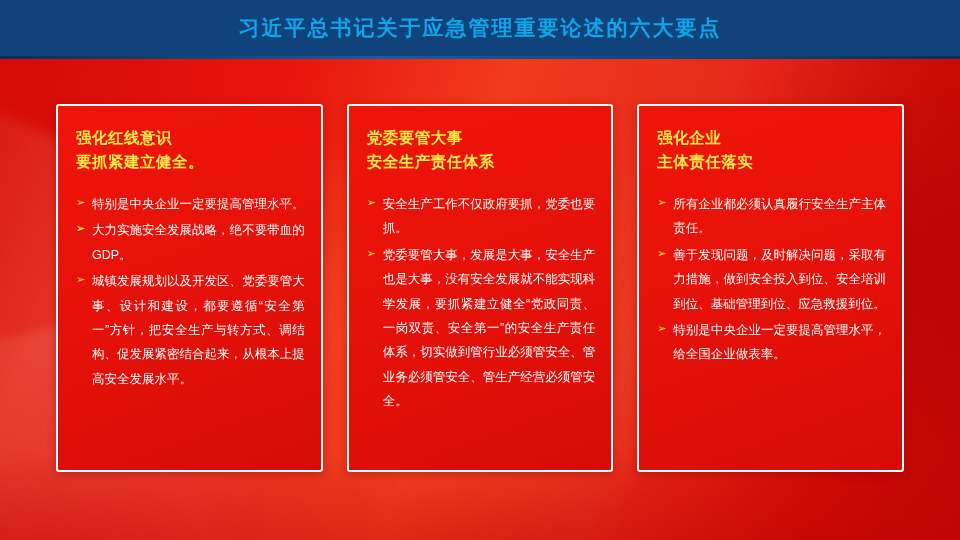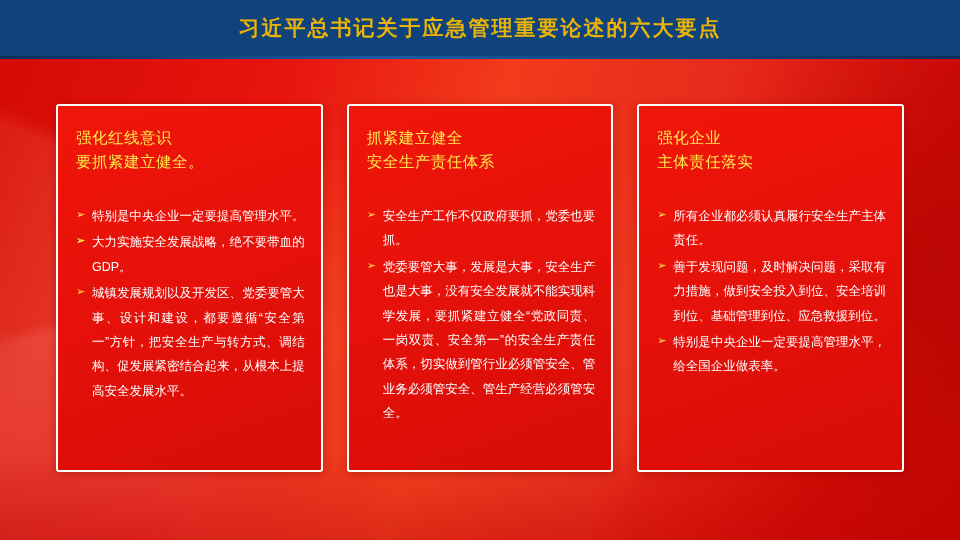--- a/index.html
+++ b/index.html
@@ -90,21 +90,21 @@
     top: 0;
     width: 960px;
     height: 56px;
     background: #10427c;
     display: flex;
     align-items: center;
     justify-content: center;
     z-index: 5;
   }
   .title-bar .title-text {
-    color: #eab308;
+    color: #0ea5e9;
     font-size: 21px;
     font-weight: bold;
     letter-spacing: 2px;
     white-space: nowrap;
   }
   .title-accent {
     position: absolute;
     left: 0;
     top: 56px;
     width: 960px;
@@ -131,24 +131,24 @@
     border: 2px solid #ffffff;
     border-radius: 3px;
     box-sizing: border-box;
     padding: 20px 16px 18px 18px;
     min-height: 368px;
     box-shadow: 0 2px 10px rgba(120,0,0,0.35);
   }
   .card-heading {
     color: #ffe94a;
     font-size: 15.5px;
-    font-weight: normal;
+    font-weight: bold;
     line-height: 1.55;
     letter-spacing: 0.5px;
-    margin-bottom: 30px;
+    margin-bottom: 18px;
   }
   .card-heading .line {
     display: block;
     white-space: nowrap;
   }
   .bullet-list {
     list-style: none;
     margin: 0;
     padding: 0;
   }
@@ -208,21 +208,21 @@
         </li>
         <li class="bullet-item">
           <span class="marker">➢</span>
           <span>城镇发展规划以及开发区、党委要管大事、设计和建设，都要遵循“安全第一”方针，把安全生产与转方式、调结构、促发展紧密结合起来，从根本上提高安全发展水平。</span>
         </li>
       </ul>
     </div>
 
     <div class="card">
       <div class="card-heading">
-        <span class="line">抓紧建立健全</span>
+        <span class="line">党委要管大事</span>
         <span class="line">安全生产责任体系</span>
       </div>
       <ul class="bullet-list">
         <li class="bullet-item">
           <span class="marker">➢</span>
           <span>安全生产工作不仅政府要抓，党委也要抓。</span>
         </li>
         <li class="bullet-item">
           <span class="marker">➢</span>
           <span>党委要管大事，发展是大事，安全生产也是大事，没有安全发展就不能实现科学发展，要抓紧建立健全“党政同责、一岗双责、安全第一”的安全生产责任体系，切实做到管行业必须管安全、管业务必须管安全、管生产经营必须管安全。</span>

